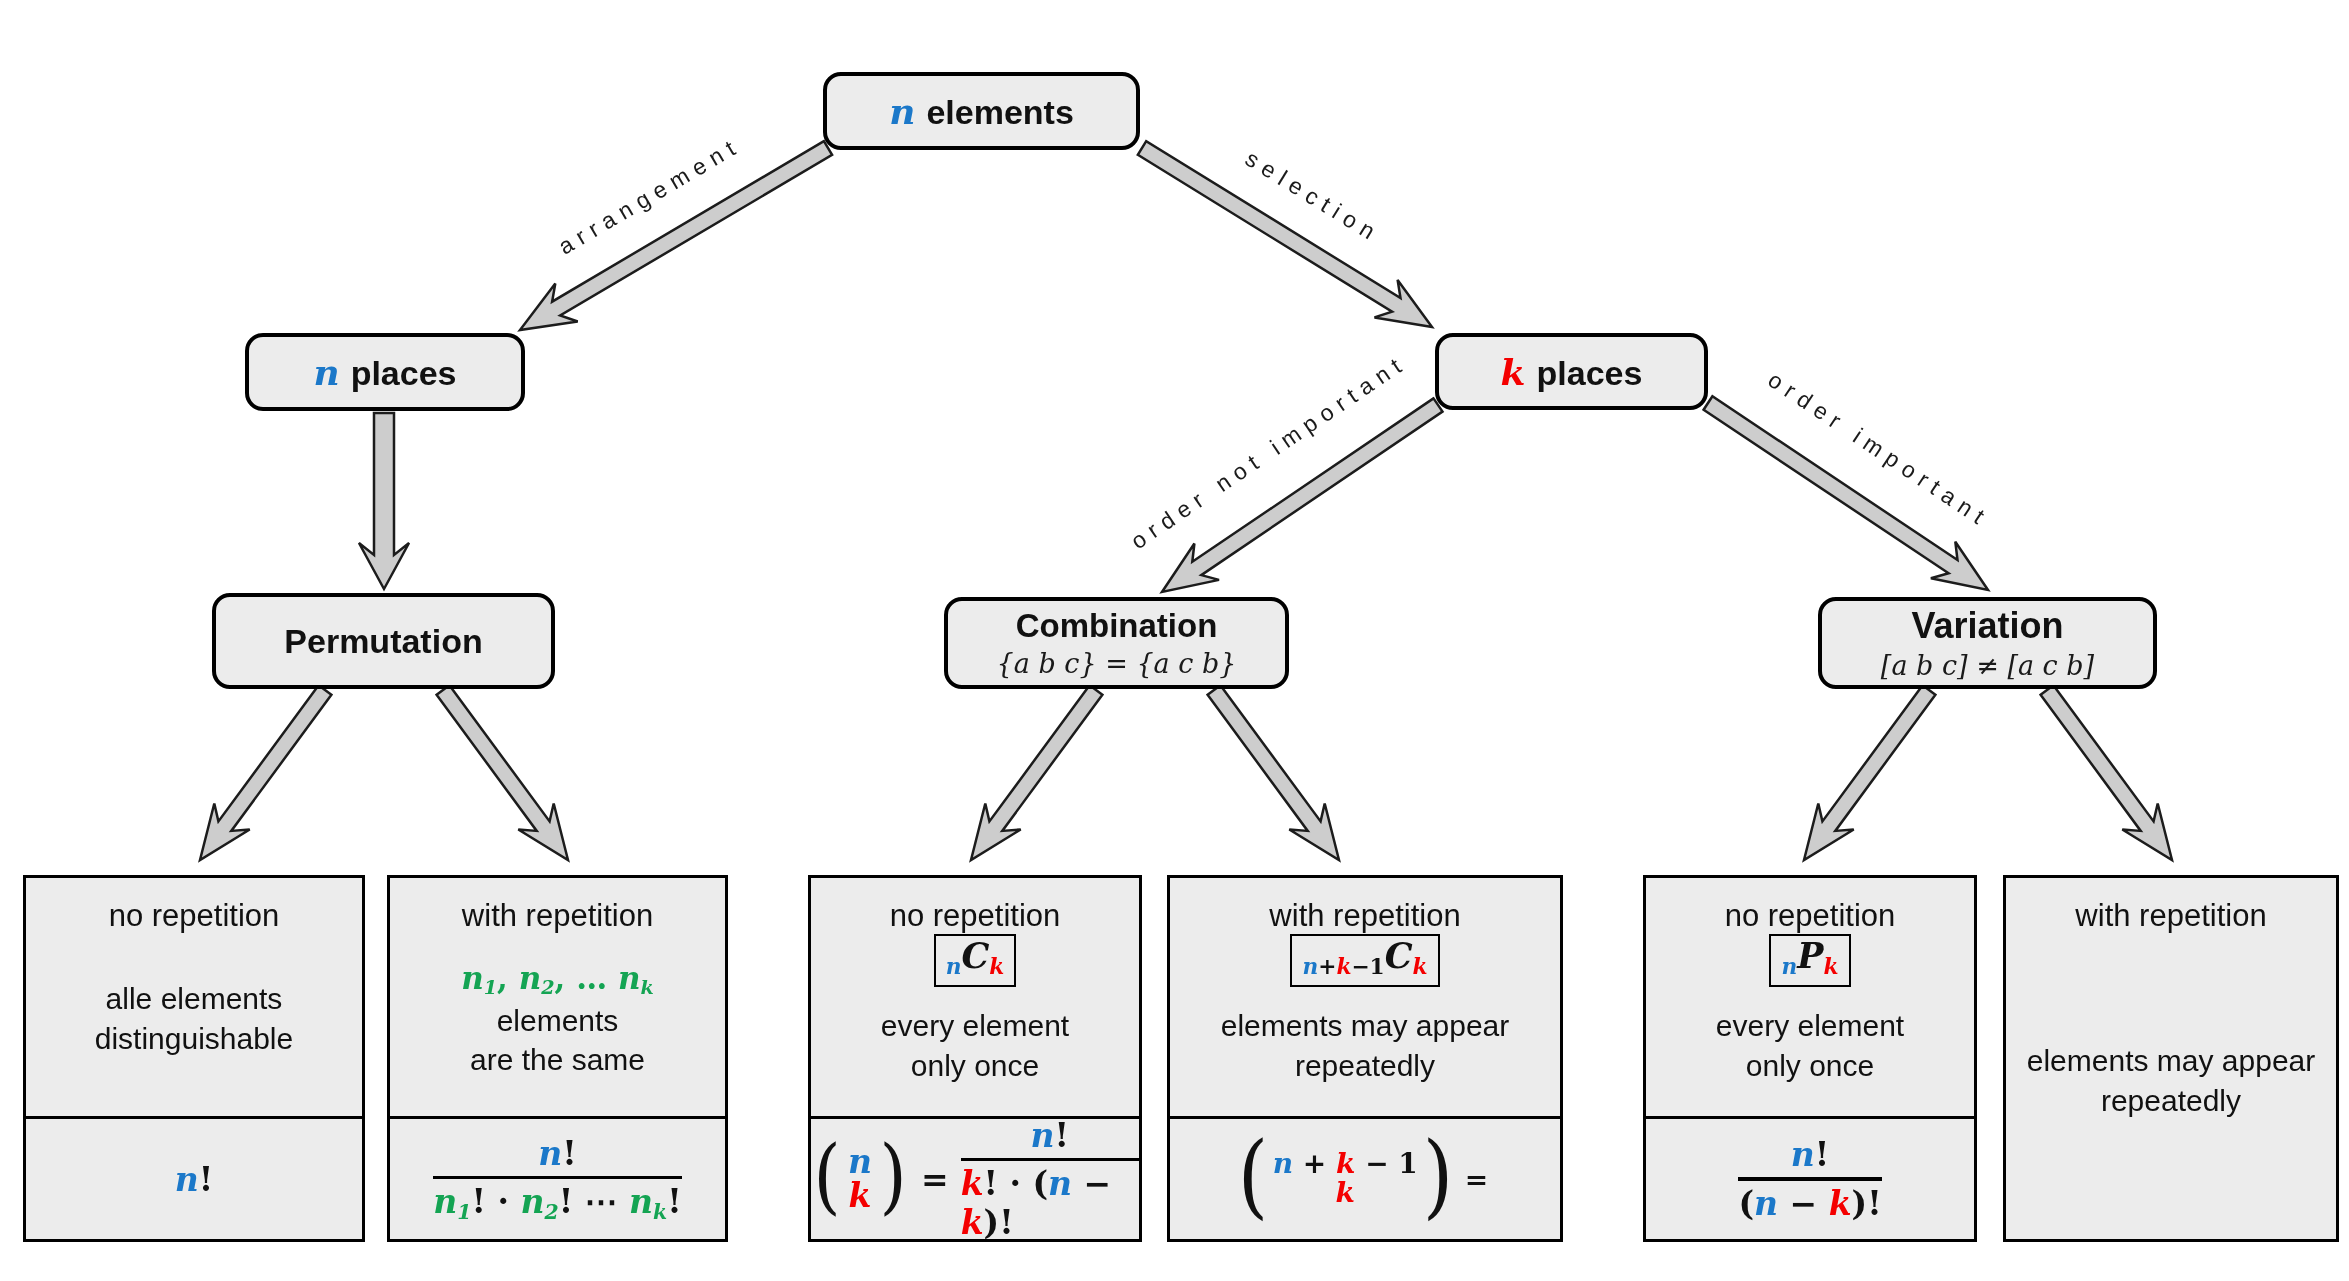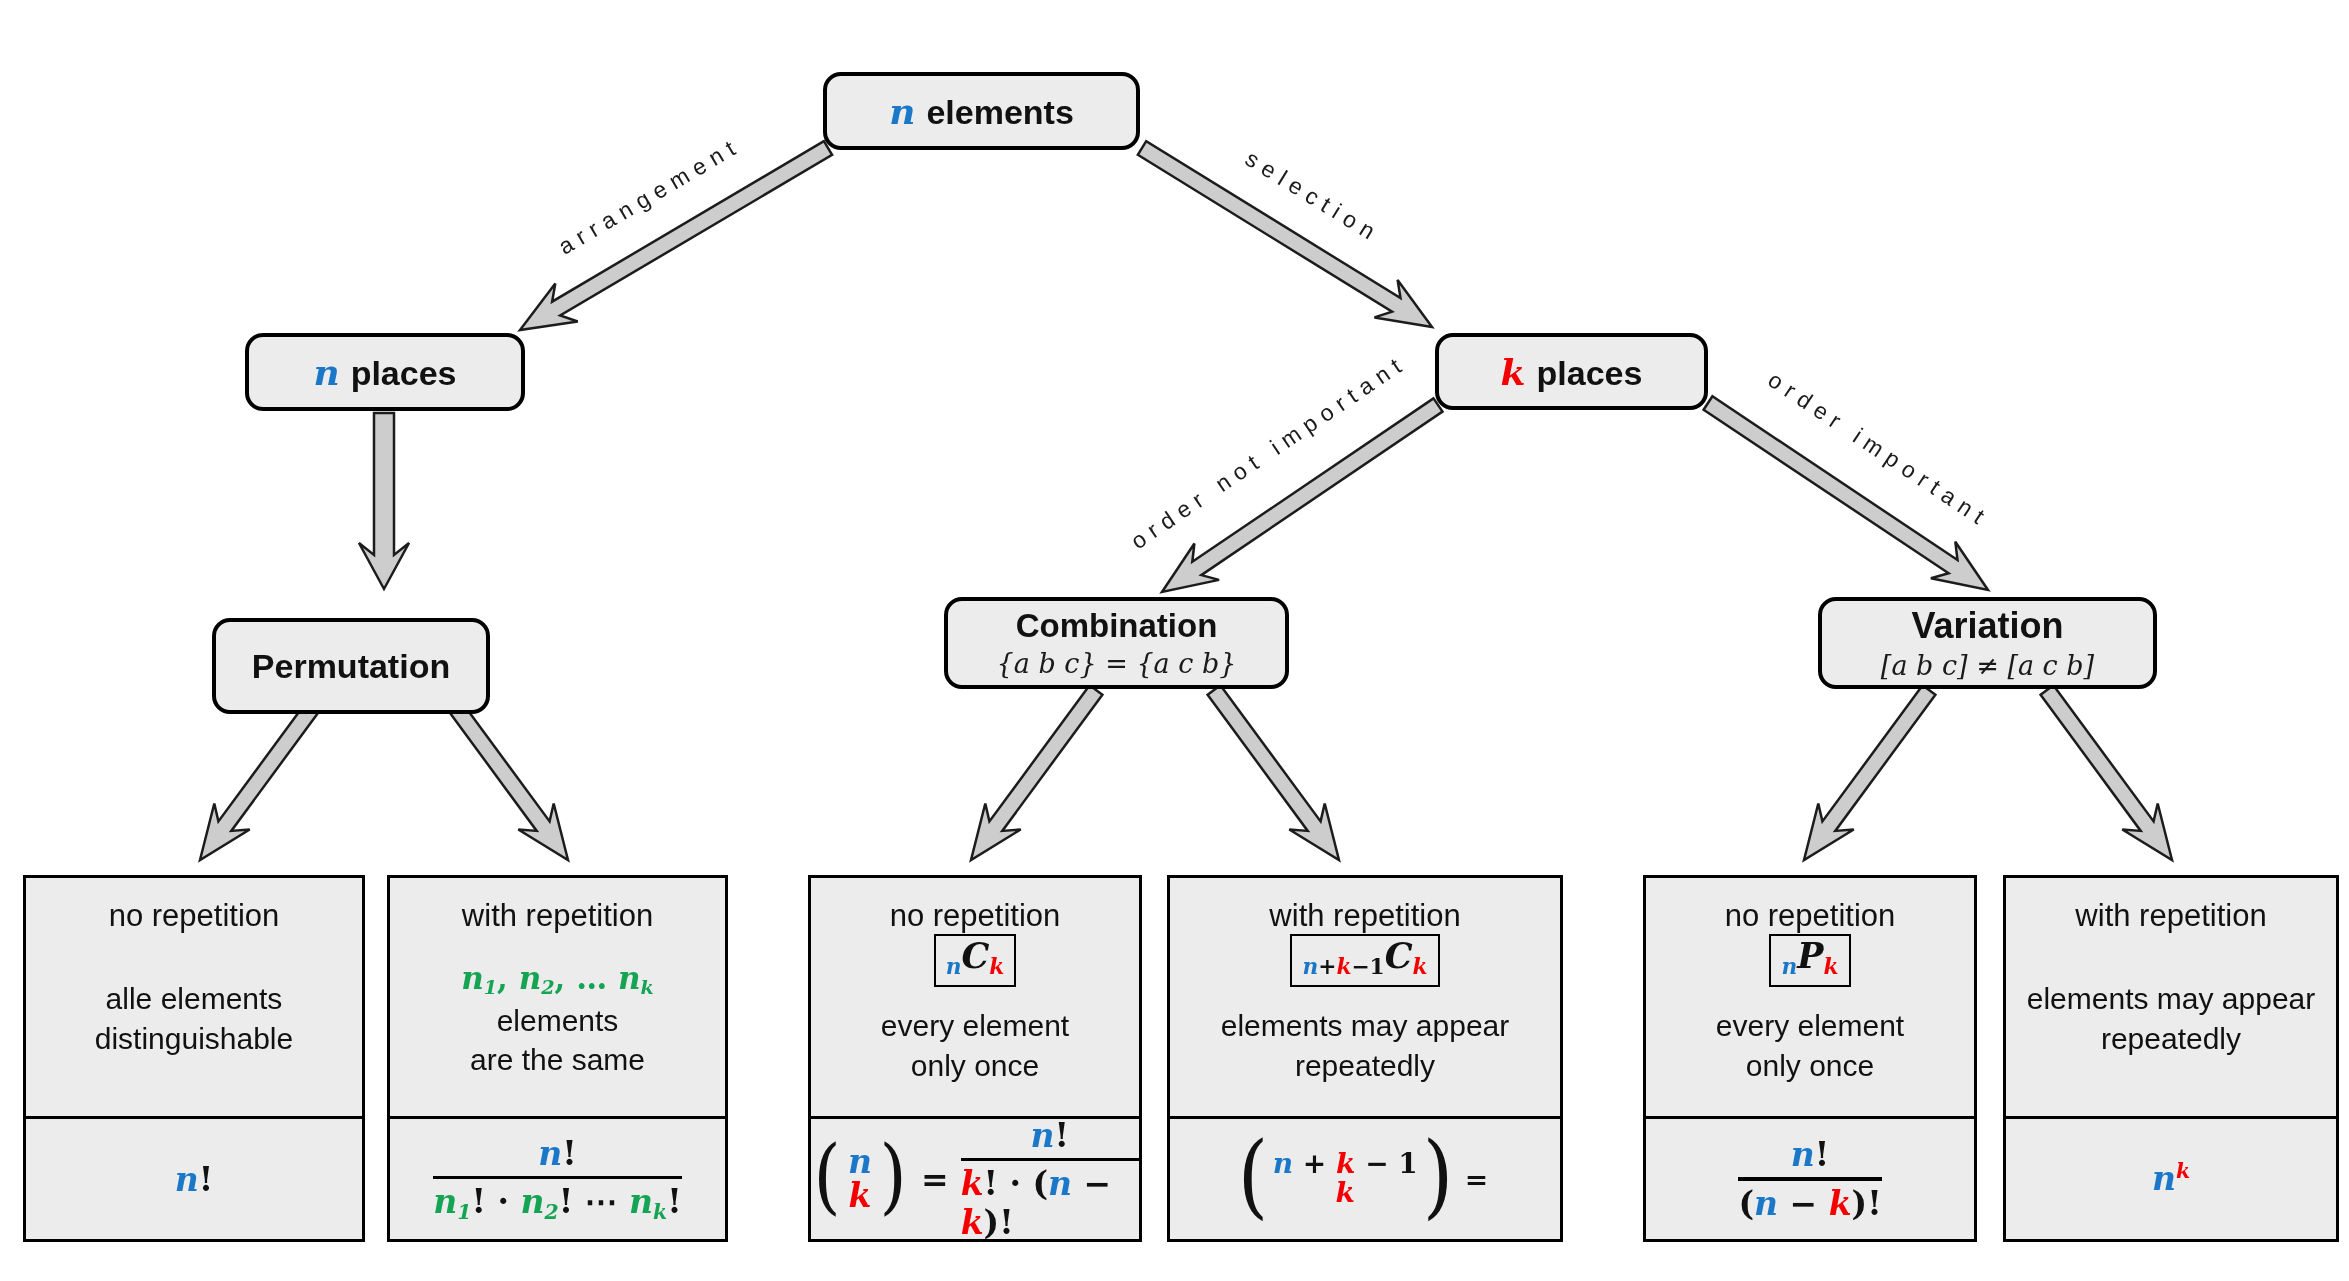--- a/index.html
+++ b/index.html
@@ -103,21 +103,21 @@
     </div>
   </div>
 
   <div class="node" style="left:1435px; top:333px; width:273px; height:77px">
     <div class="node-label">
       <span class="math" style="font-size:36px"><span class="tok" style="color: rgb(244, 0, 0);">k</span></span>
       <span class="node-title">places</span>
     </div>
   </div>
 
-  <div class="node" style="left:212px; top:618px; width:278px; height:96px">
+  <div class="node" style="left:212px; top:593px; width:343px; height:96px">
     <span class="node-title">Permutation</span>
   </div>
 
   <div class="node" style="left:944px; top:597px; width:345px; height:92px">
     <span class="node-title" style="font-size:33px">Combination</span>
     <span class="node-sub">{a b c} = {a c b}</span>
   </div>
 
   <div class="node" style="left:1818px; top:597px; width:339px; height:92px">
     <span class="node-title" style="font-size:36px">Variation</span>
@@ -221,18 +221,15 @@
   </div>
 
   <div class="leaf" style="left:2003px; width:336px">
     <div class="leaf-top">
       <div class="leaf-title">with repetition</div>
       <div class="desc">
         <div>elements may appear</div>
         <div>repeatedly</div>
       </div>
     </div>
-    <div class="leaf-formula">
-      <span class="math"><span class="tok" style="color: rgb(27, 120, 201);">n</span><span class="tok sup" style="color: rgb(244, 0, 0);">k</span></span>
-    </div>
   </div>
 
 </div>
 
 </body></html>

